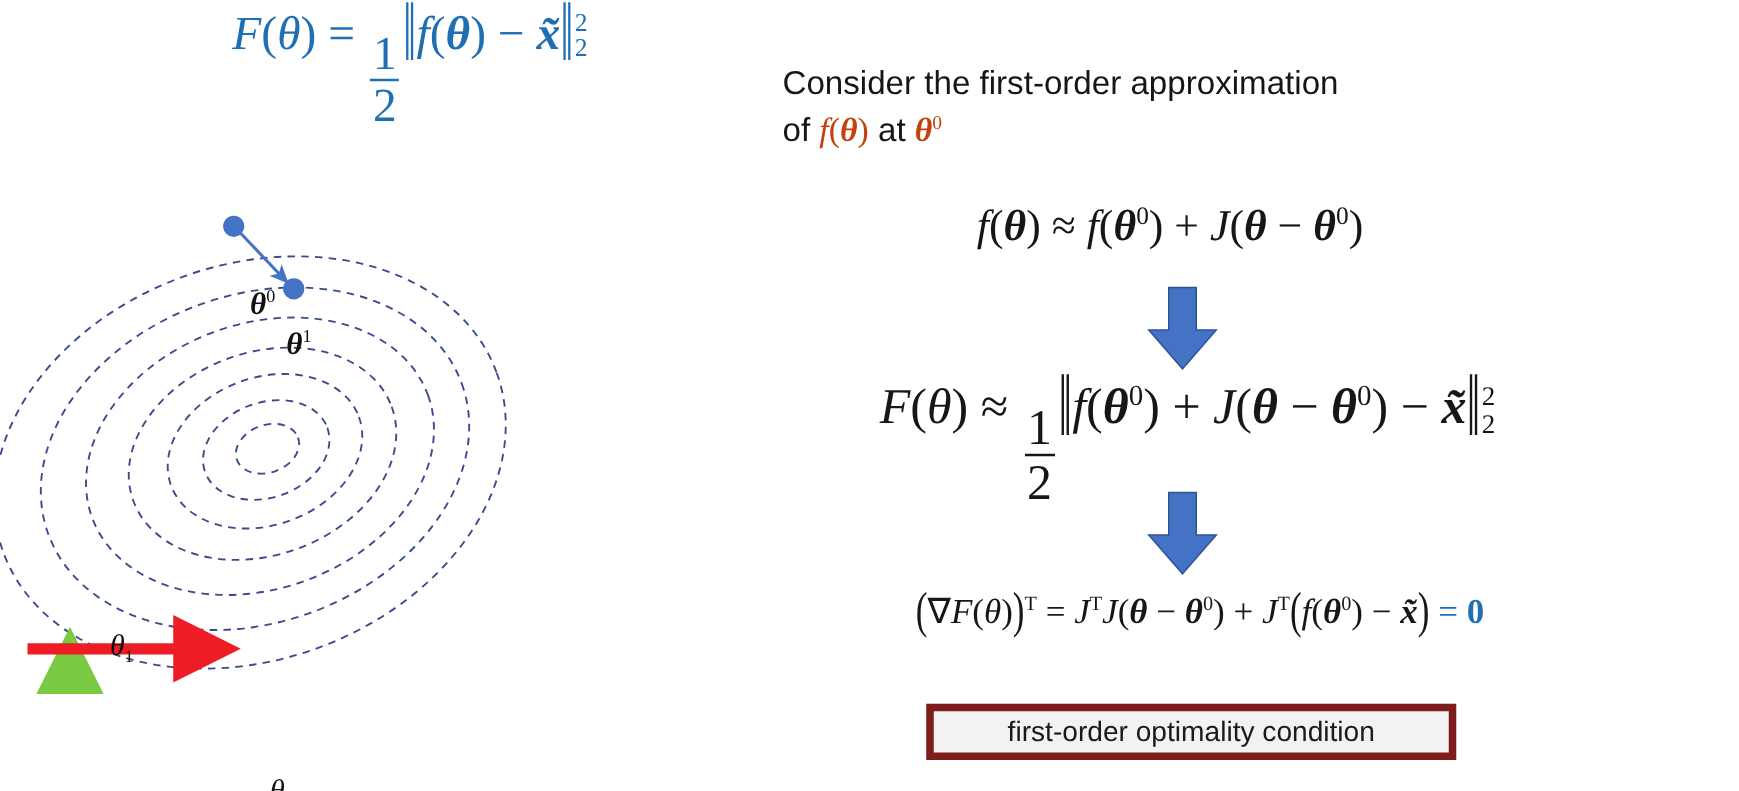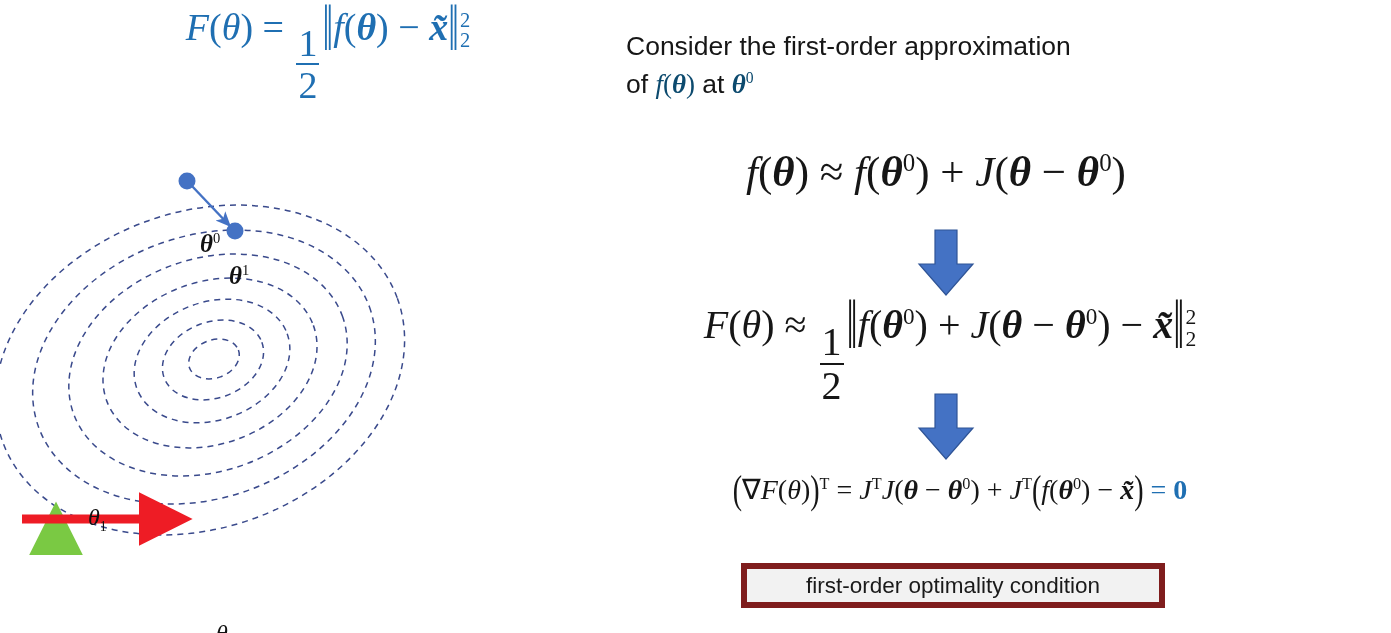--- a/index.html
+++ b/index.html
@@ -12,21 +12,21 @@
     width: 1391px;
     height: 633px;
     background: #ffffff;
     overflow: hidden;
     font-family: "Liberation Sans", sans-serif;
   }
 
   
   .math {
     font-family: "Liberation Serif", serif;
-    color: #0c4a6e;
+    color: #c2410c;
     white-space: nowrap;
     line-height: 1;
   }
   .mi { font-style: italic; }
   .bsym { font-weight: bold; font-style: italic; }
   .up { font-style: normal; }
   sup.ex {
     font-size: 0.58em;
     vertical-align: super;
     font-style: normal;
@@ -79,35 +79,35 @@
     width: 440px;
     text-align: center;
     font-size: 38px;
     color: #1f6fb2;
   }
 
   
   #intro-text {
     position: absolute;
     left: 626px;
-    top: 28px;
+    top: 48px;
     width: 580px;
     font-size: 26.5px;
     color: #161616;
     line-height: 1.42;
     font-family: "Liberation Sans", sans-serif;
   }
   #intro-text .math { font-size: 27px; }
 
   .eq {
     position: absolute;
     text-align: center;
     color: #161616;
   }
-  #eq1 { left: 626px; top: 150px; width: 620px; font-size: 43px; }
+  #eq1 { left: 626px; top: 163px; width: 620px; font-size: 35px; }
   #eq2 { left: 600px; top: 305px; width: 700px; font-size: 40px; }
   #eq3 { left: 560px; top: 476px; width: 800px; font-size: 28px; }
 
   .zero-blue { color: #1f6fb2; font-weight: bold; font-style: normal; }
   .eqsign-blue { color: #1f6fb2; }
 
   
   .blockarrow {
     position: absolute;
     width: 62px;

